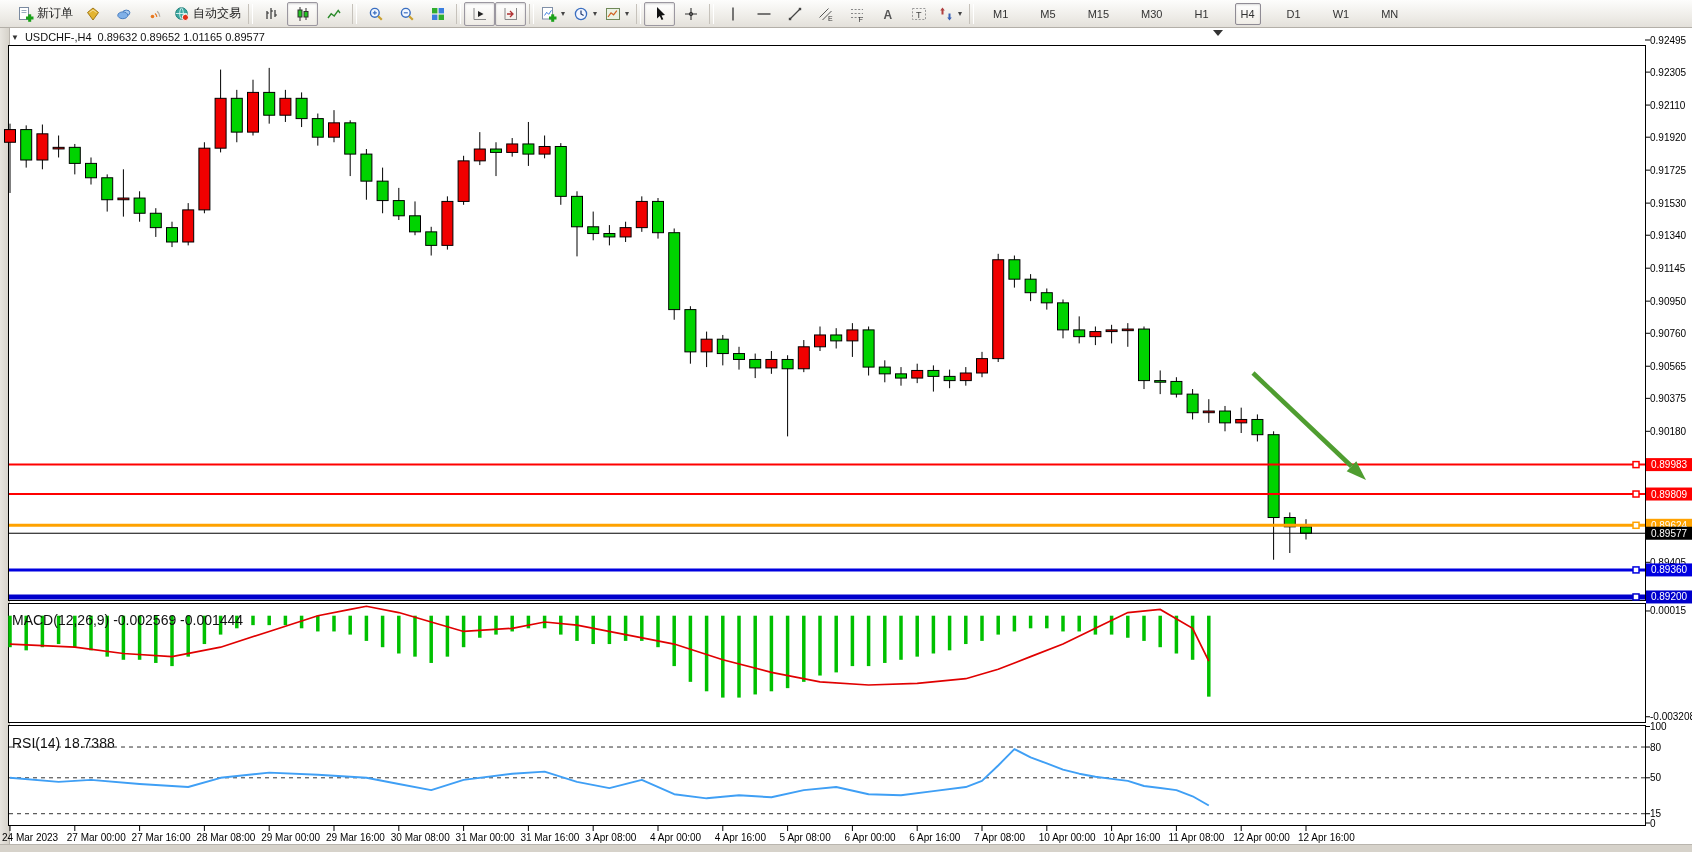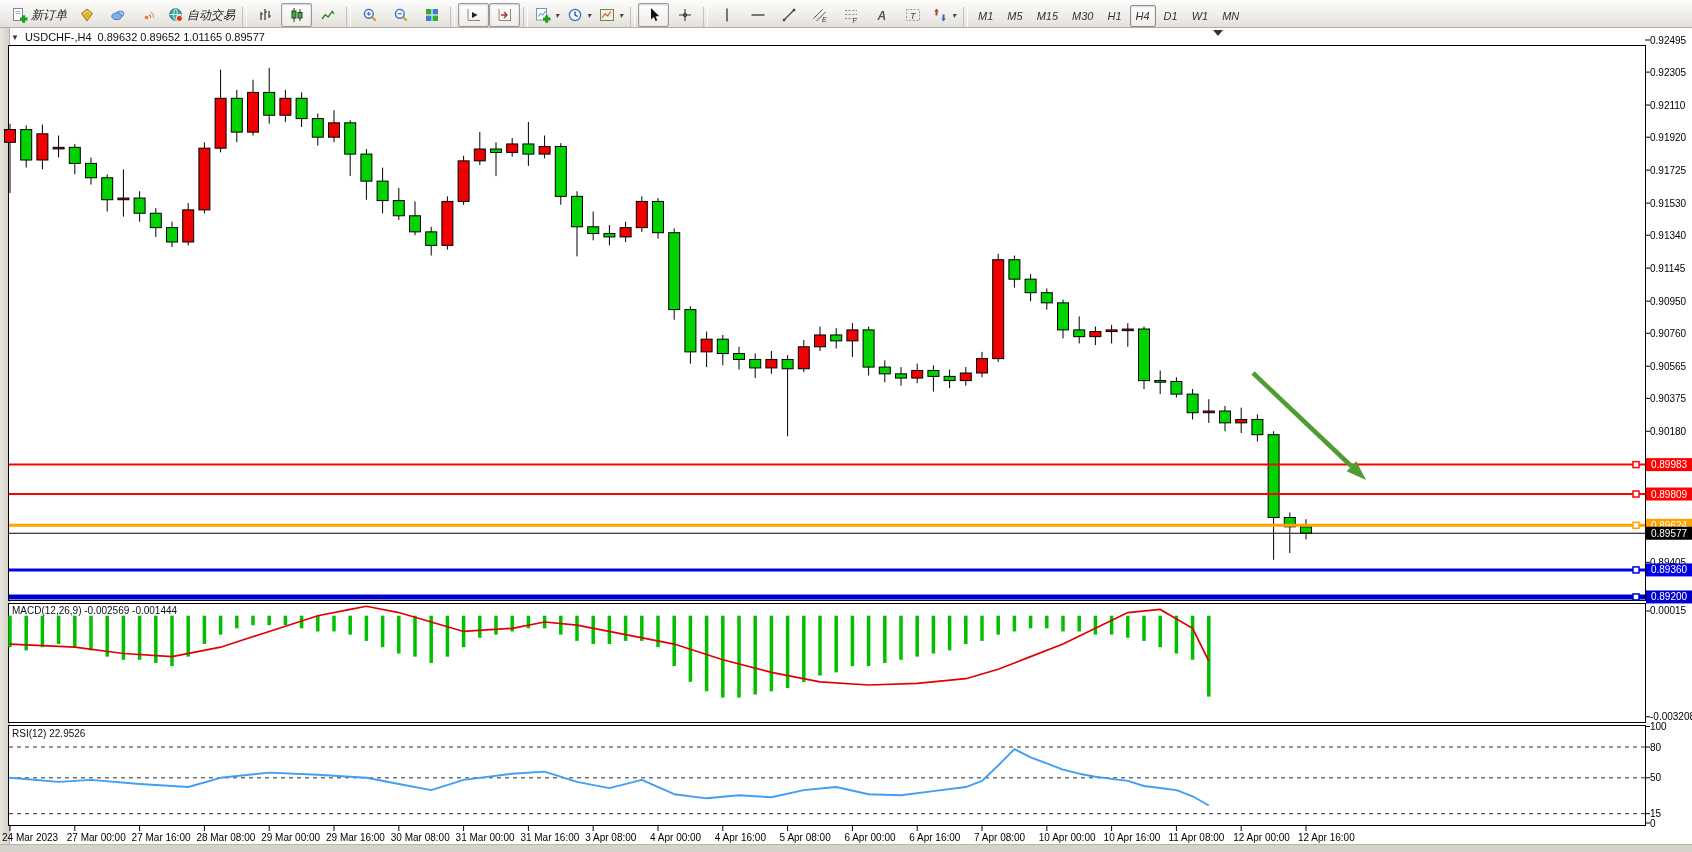--- a/index.html
+++ b/index.html
@@ -6,51 +6,51 @@
   body{
     width:1692px;height:852px;position:relative;overflow:hidden;
     background:#d6d2ca;font-family:"Liberation Sans",sans-serif;
     -webkit-font-smoothing:antialiased;
   }
   
   .toolbar{
     position:absolute;top:0;left:0;right:0;height:27px;
     background:linear-gradient(#fdfdfc,#eceae5 70%,#e3e0da);
     border-bottom:1px solid #b3afa8;
-    display:flex;align-items:flex-end;padding-left:8px;z-index:30;font-style:italic;
+    display:flex;align-items:center;padding-left:14px;z-index:30;
   }
   .tb-sep{width:3px;height:20px;margin:0 3px;
     border-left:1px solid #c6c2bb;border-right:1px solid #ffffff;}
   .tb-btn{height:22px;min-width:23px;display:flex;align-items:center;justify-content:center;
     gap:3px;padding:0 3px;border:1px solid transparent;border-radius:2px;color:#222;cursor:default;}
   .tb-btn.selected{background:linear-gradient(#ffffff,#efece6);border-color:#9b97a0;
     box-shadow:inset 0 1px 2px rgba(0,0,0,.18);}
   .tb-btn .lbl{font-size:12px;white-space:nowrap;}
   .tb-btn .dd{font-size:8px;color:#444;margin-left:1px;}
   .icon{width:16px;height:16px;display:inline-block;}
   .icon svg{width:16px;height:16px;display:block;}
-  .tf-btn{height:20px;padding:0 5px;margin:0 1px;font-size:11px;color:#333;
+  .tf-btn{height:20px;padding:0 5px;margin:0 10px;font-size:11px;color:#333;
     display:flex;align-items:center;border:1px solid transparent;border-radius:2px;}
   .tf-btn.selected{background:linear-gradient(#ffffff,#f0ede7);border-color:#8f8b94;
     box-shadow:inset 0 1px 2px rgba(0,0,0,.15);}
   .tb-right{position:absolute;right:6px;top:2px;display:flex;align-items:center;gap:8px;}
   .chat-wrap{position:relative;}
   .chat-badge{position:absolute;top:-4px;right:-7px;min-width:13px;height:13px;border-radius:8px;
     background:#e8431c;color:#fff;font-size:9px;font-weight:bold;display:flex;
     align-items:center;justify-content:center;border:1px solid #fff;padding:0 2px;}
   
   .chart-area{position:absolute;left:9px;top:28px;right:0;bottom:7px;background:#ffffff;z-index:1;}
   .left-frame{position:absolute;left:0;top:28px;width:9px;bottom:0;
     background:linear-gradient(90deg,#e8e5df,#d6d2ca);border-right:1px solid #b9b5ae;z-index:2;}
   .status-bar{position:absolute;left:0;right:0;bottom:0;height:7px;background:#d6d2ca;
     border-top:1px solid #b9b5ae;z-index:2;}
   .chart-title{position:absolute;left:11px;top:31px;z-index:20;font-size:11px;color:#111;
     display:flex;align-items:center;gap:6px;}
   .chart-title .tri{font-size:8px;color:#333;}
-  .pane-label{position:absolute;z-index:20;font-size:10px;color:#111;}
+  .pane-label{position:absolute;z-index:20;font-size:14px;color:#111;margin-top:7px;}
   #chart-svg{position:absolute;left:0;top:28px;width:1692px;height:824px;z-index:10;pointer-events:none;}
 </style>
 </head>
 <body>
 
 <div class="toolbar" id="toolbar">
     <div class="tb-btn">
       <span class="icon">
         <svg viewBox="0 0 16 16" xmlns="http://www.w3.org/2000/svg">
           <rect x="1.5" y="1.5" width="9" height="12" fill="#fff" stroke="#7a8aa0"></rect>
@@ -313,21 +313,21 @@
 <div class="chart-area"></div>
 <div class="status-bar"></div>
 
 <div class="chart-title">
   <span class="tri">▼</span>
   <span>USDCHF-,H4</span>
   <span>0.89632 0.89652 1.01165 0.89577</span>
 </div>
 
 <div class="pane-label" style="left:12px;top:605px;">MACD(12,26,9) -0.002569 -0.001444</div>
-<div class="pane-label" style="left:12px;top:728px;">RSI(12) 22.9526</div>
+<div class="pane-label" style="left:12px;top:728px;">RSI(14) 18.7388</div>
 
 <svg id="chart-svg" viewBox="0 28 1692 824" xmlns="http://www.w3.org/2000/svg" font-family="Liberation Sans, sans-serif">
     <rect x="8.5" y="45.5" width="1637" height="555" fill="#fff" stroke="#000"></rect>
     <rect x="8.5" y="603.5" width="1637" height="119" fill="#fff" stroke="#000"></rect>
     <rect x="8.5" y="725.5" width="1637" height="100" fill="#fff" stroke="#000"></rect>
     <line x1="1645" y1="40" x2="1650" y2="40" stroke="#000"></line>
     <text x="1650" y="43.5" font-size="10" fill="#000">0.92495</text>
     <line x1="1645" y1="72.11629479377979" x2="1650" y2="72.11629479377979" stroke="#000"></line>
     <text x="1650" y="75.61629479377979" font-size="10" fill="#000">0.92305</text>
     <line x1="1645" y1="105.07775524002739" x2="1650" y2="105.07775524002739" stroke="#000"></line>

